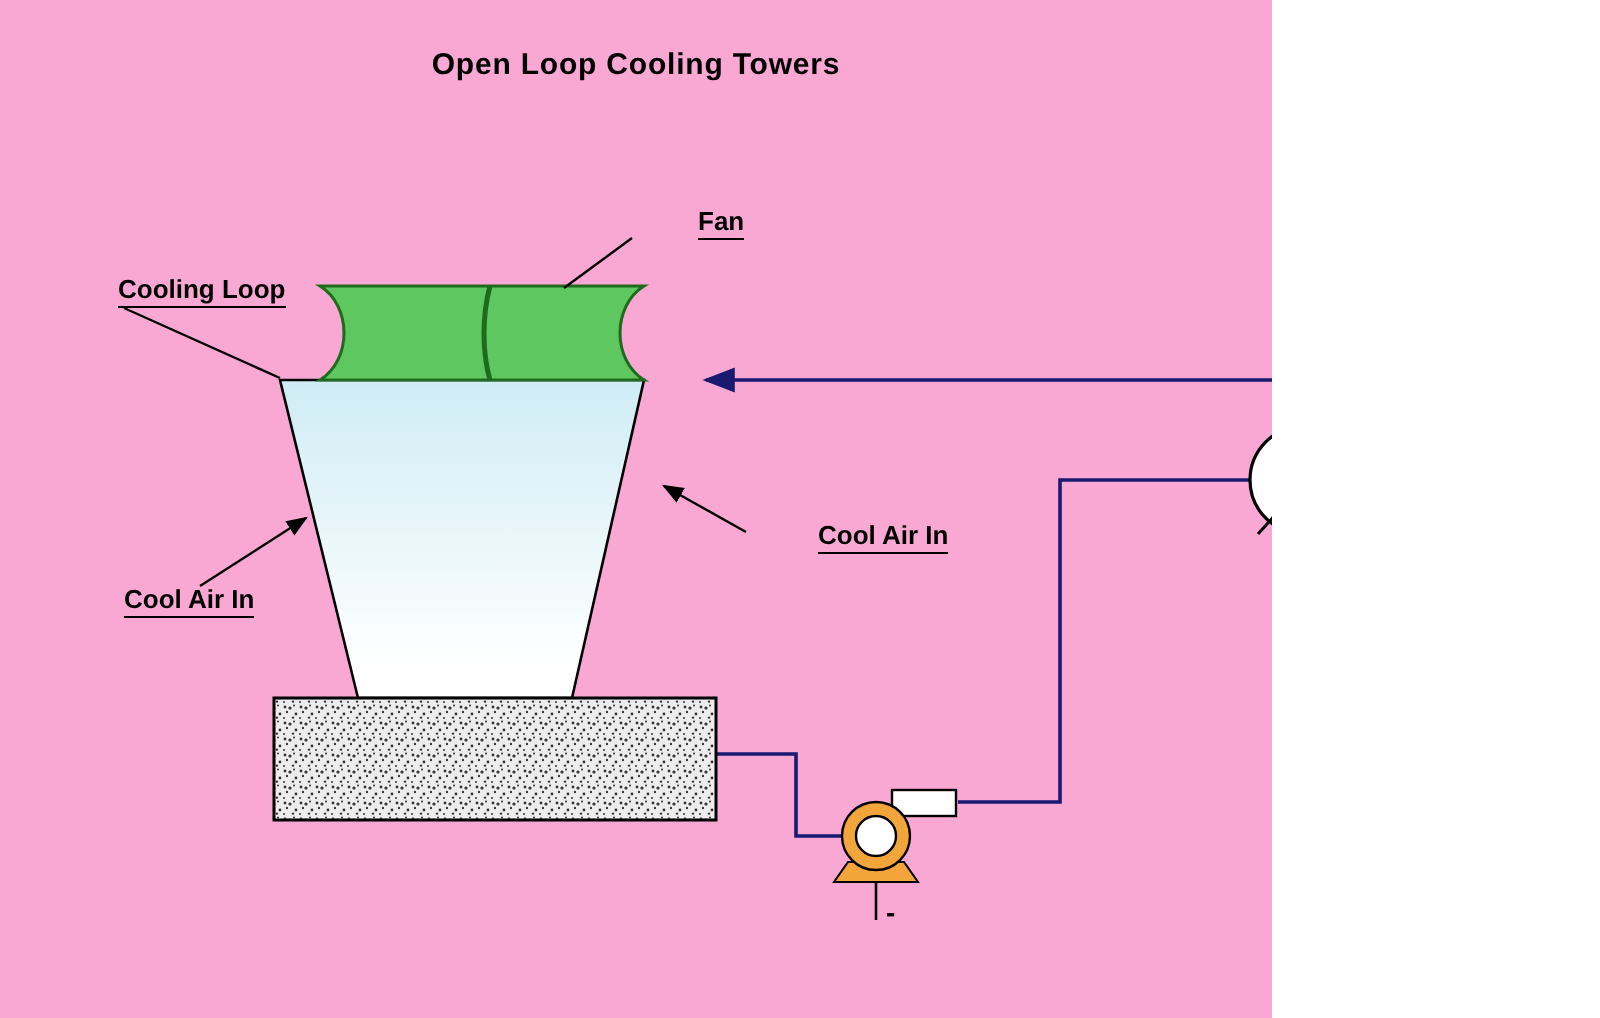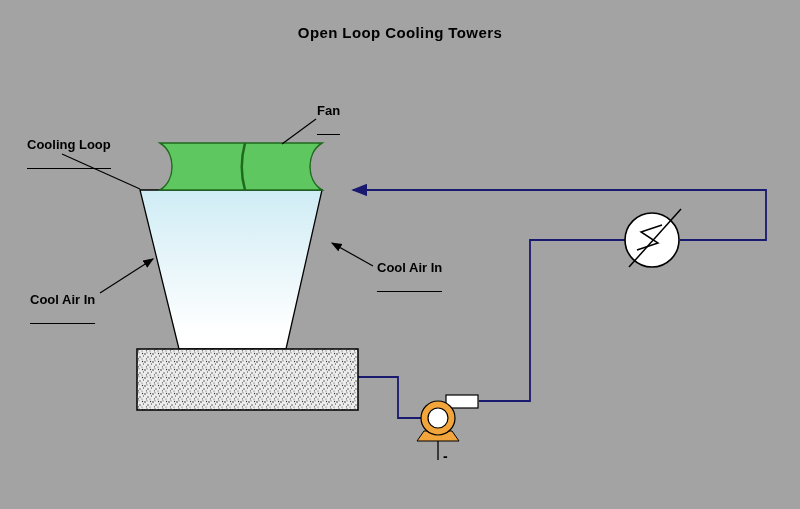--- a/index.html
+++ b/index.html
@@ -1,20 +1,20 @@
 <!DOCTYPE html>
 <html><head>
 <meta charset="utf-8">
 <style>
   html, body { margin: 0; padding: 0; background: #ffffff; }
   .canvas {
     position: relative;
-    width: 800px;
+    width: 636px;
     height: 509px;
-    background: #a3a3a3;
+    background: #f9a8d4;
     font-family: "Liberation Sans", sans-serif;
     overflow: hidden;
   }
   .diagram-svg { position: absolute; left: 0; top: 0; }
   .title {
     position: absolute;
     top: 24px;
     left: 0;
     width: 100%;
     text-align: center;
@@ -23,21 +23,21 @@
     color: #000;
     letter-spacing: 0.4px;
   }
   .label {
     position: absolute;
     font-size: 13px;
     font-weight: bold;
     color: #000;
     white-space: nowrap;
   }
-  .label.underlined { border-bottom: 1.5px solid #000; padding-bottom: 16px; }
+  .label.underlined { border-bottom: 1.5px solid #000; padding-bottom: 1px; margin-left: 32px; }
   .label-fan            { left: 317px; top: 103px; }
   .label-cooling-tower  { left: 27px;  top: 137px; }
   .label-cool-air-right { left: 377px; top: 260px; }
   .label-cool-air-left  { left: 30px;  top: 292px; }
   .label-pump-drain     { left: 443px; top: 448px; font-size: 14px; }
 </style>
 </head>
 <body>
 
 <div class="canvas">

